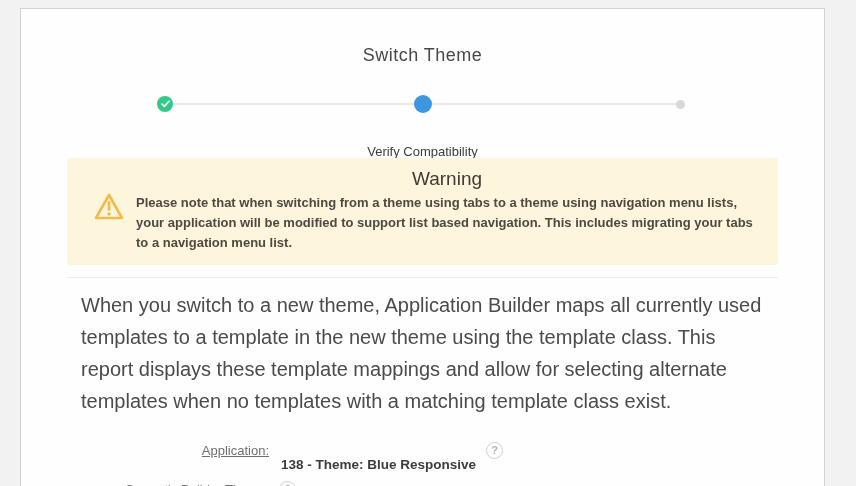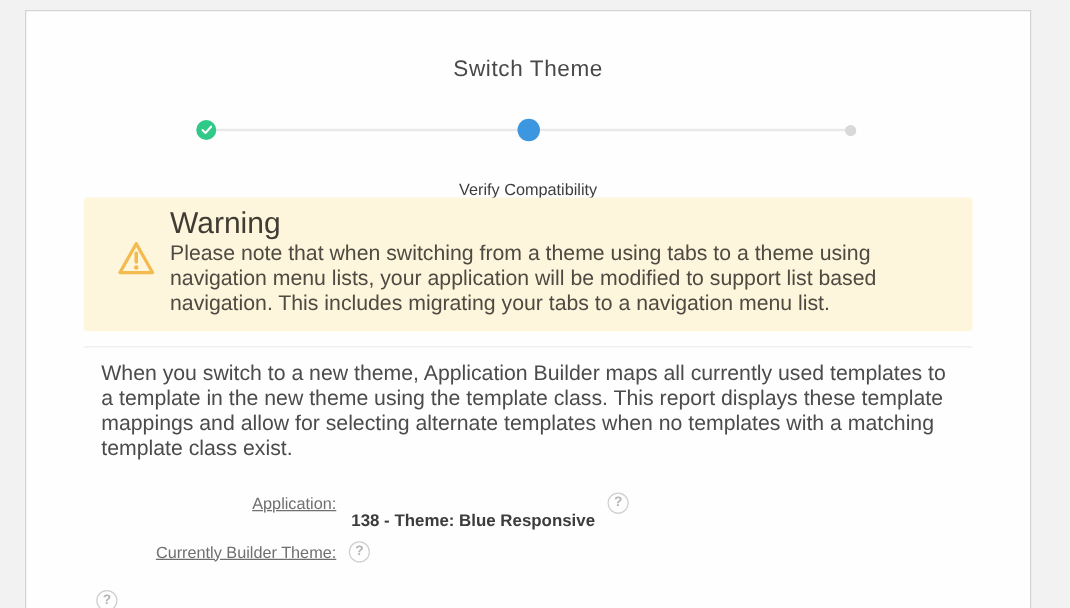--- a/index.html
+++ b/index.html
@@ -53,34 +53,34 @@
 
   
   .warning {
     position: relative; margin-top: 20px;
     background: #fdf5dc; border-radius: 3px;
     padding: 9px 20px 12px 69px;
     min-height: 100px;
   }
   .warning .warn-icon { position: absolute; left: 26px; top: 34px; }
   .warning-title {
-    font-size: 24px; font-weight: 300; color: #403b33;
-    line-height: 24px; margin-bottom: 2px;
+    font-size: 19px; font-weight: 300; color: #403b33;
+    line-height: 24px; margin-bottom: 2px; text-align: center;
   }
   .warning-message {
-    font-size: 17px; font-weight: normal; color: #4f4a41;
+    font-size: 13px; font-weight: bold; color: #4f4a41;
     line-height: 20px; max-width: 628px;
   }
 
   .divider { margin-top: 12px; border-top: 1px solid #ededed; }
 
   
   .description {
     margin-top: 11px; padding: 0 8px 0 14px;
-    font-size: 17px; line-height: 20px; color: #4b4b4b;
+    font-size: 20px; line-height: 32px; color: #4b4b4b;
   }
 
   
   .fields { margin-top: 23px; }
   .field-row { display: flex; align-items: center; margin-bottom: 19px; height: 20px; }
   .field-row:last-child { margin-bottom: 6px; }
   .field-label {
     width: 202px; text-align: right;
     font-size: 13px; color: #6f6f6f; flex-shrink: 0; text-decoration: underline;
   }

